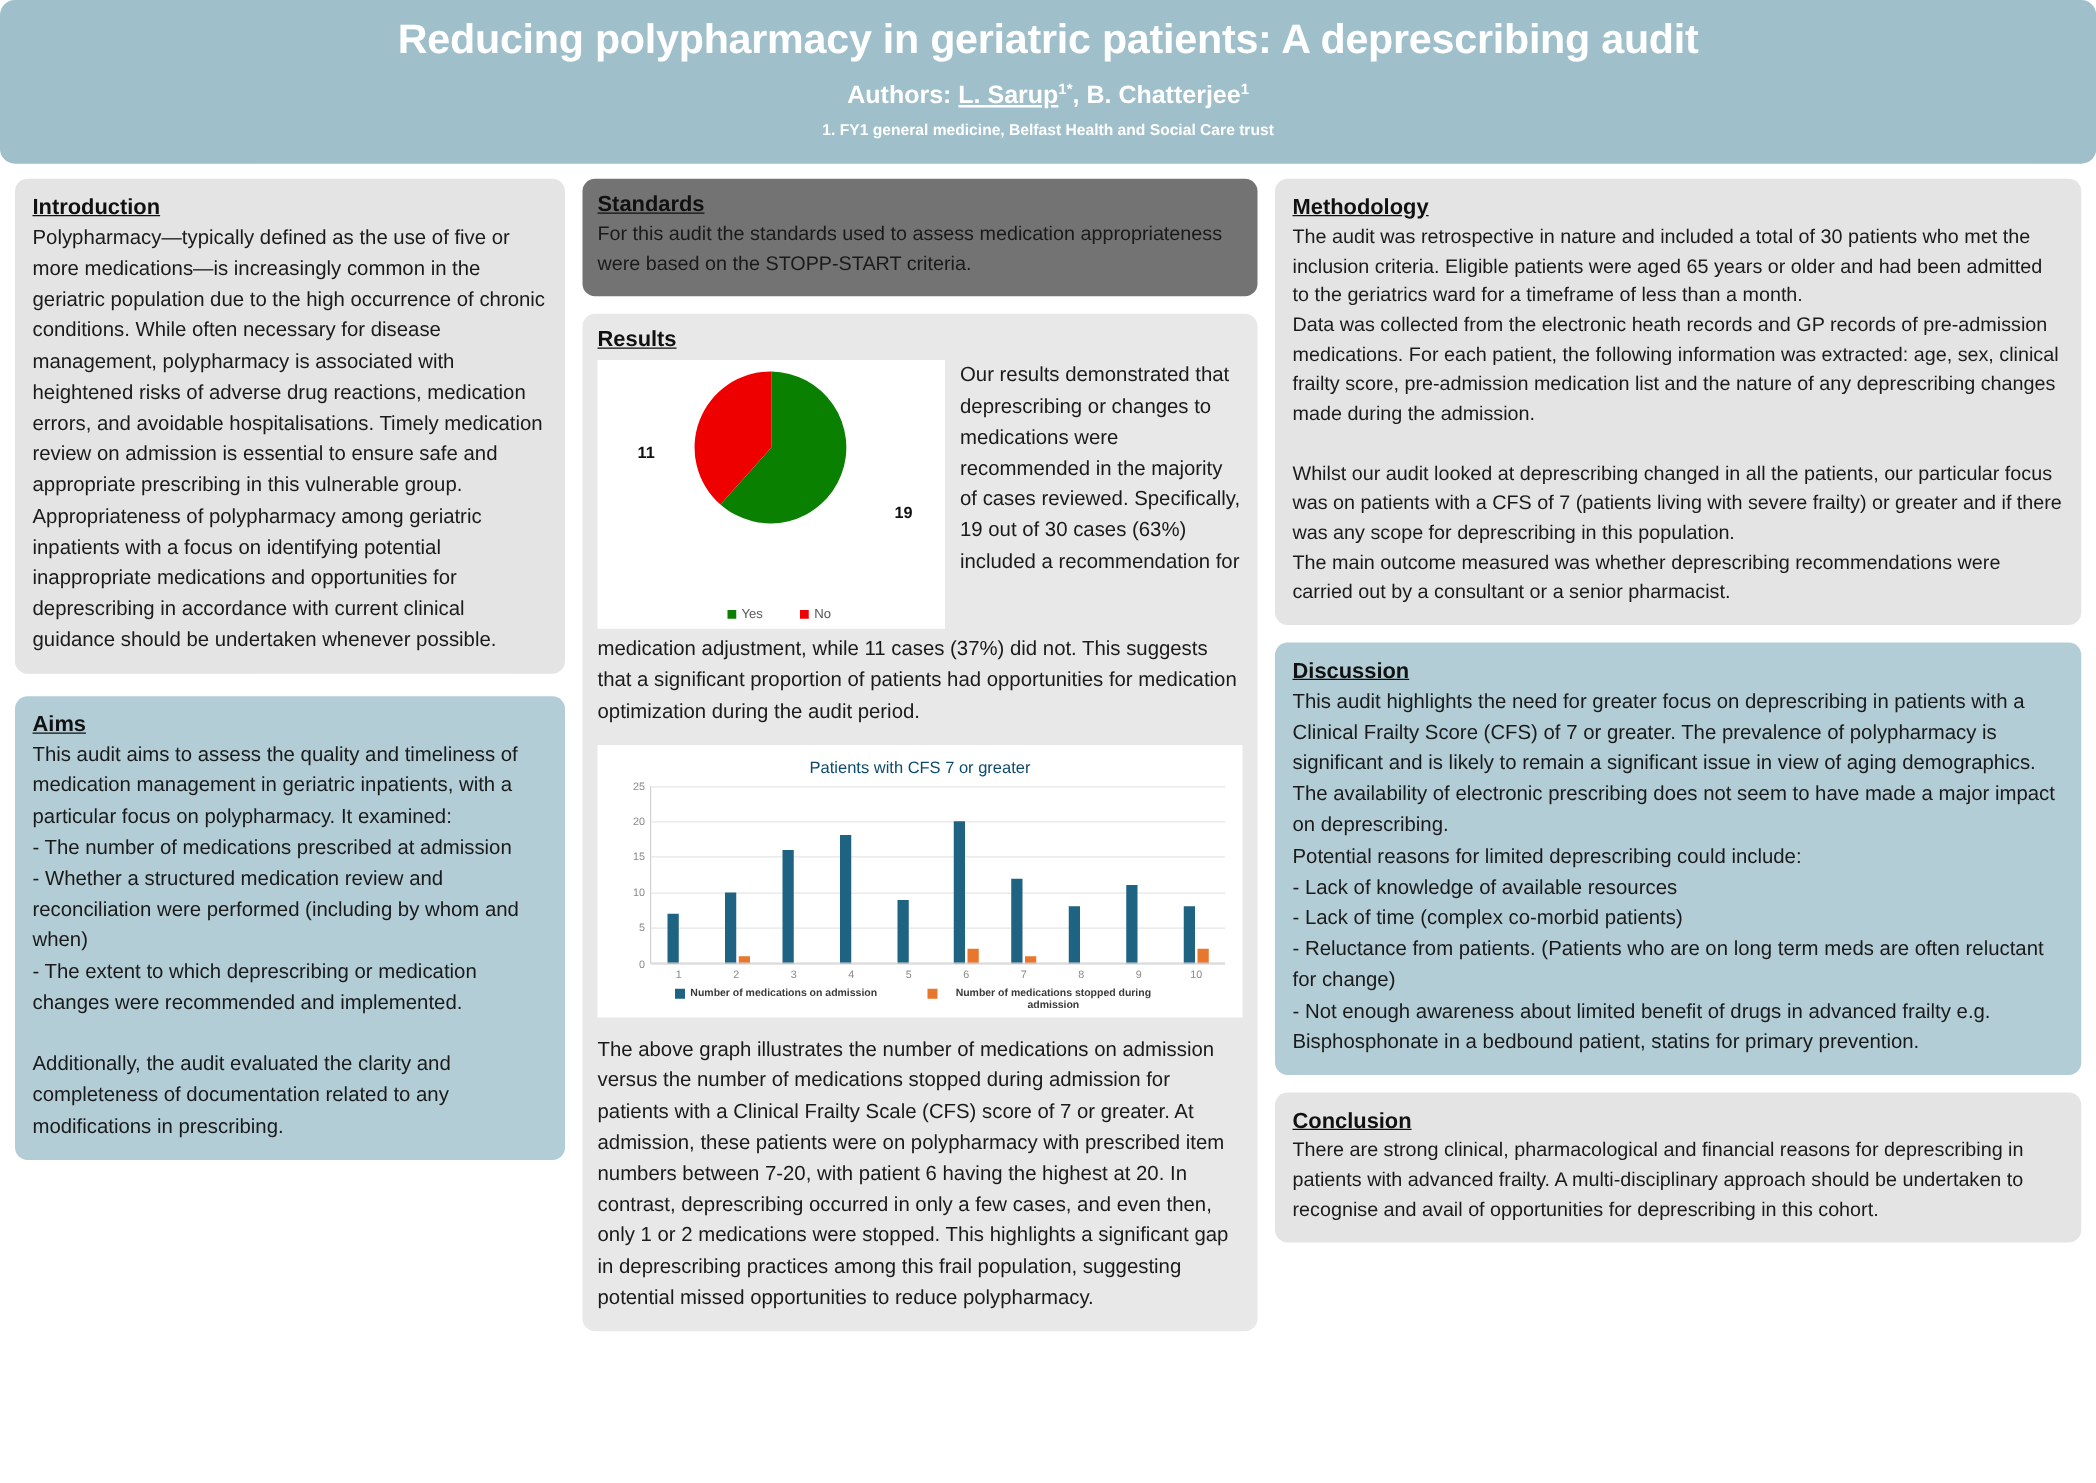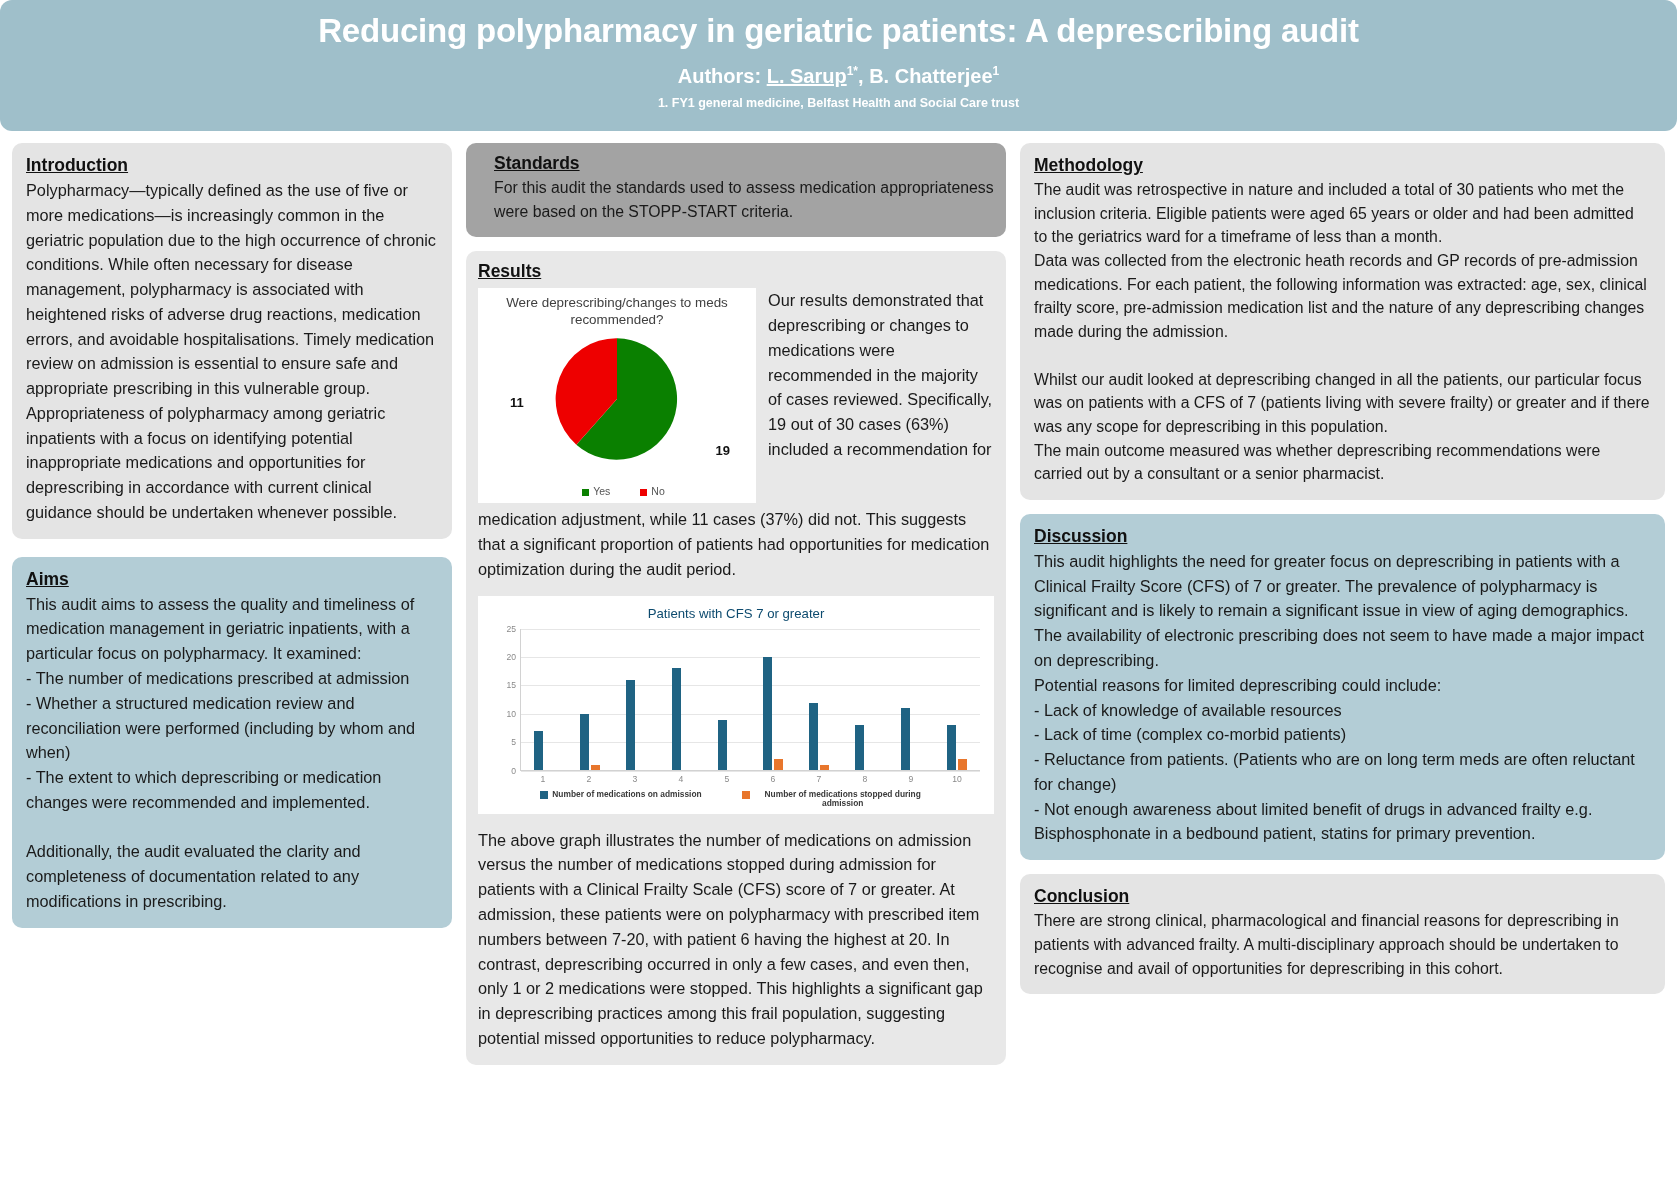--- a/index.html
+++ b/index.html
@@ -59,22 +59,22 @@
     margin: 0 0 2px 0; color: #111;
   }
   .body-text {
     font-size: 16.3px; line-height: 1.52; color: #1a1a1a;
     white-space: pre-line; margin: 0;
   }
   .body-text.small { font-size: 15.8px; line-height: 1.5; }
   .gap14 { height: 14px; }
   .gap18 { height: 18px; }
   .standards-box {
-    background: #a3a3a3;
-    padding: 10px 12px 14px 28px;
+    background: #737373;
+    padding: 10px 12px 14px 12px;
     border-radius: 10px;
   }
   .results-box {
     background: #e8e8e8;
     border-radius: 10px;
     padding: 10px 12px 14px 12px;
     margin-top: 14px;
   }
 
   
@@ -205,21 +205,20 @@
     <div class="standards-box">
       <div class="sec-title">Standards</div>
       <div class="body-text small">For this audit the standards used to assess medication appropriateness were based on the STOPP-START criteria.</div>
     </div>
 
     <div class="results-box">
       <div class="sec-title">Results</div>
 
       <div class="pie-row">
         <div class="pie-panel">
-          <div class="pie-caption">Were deprescribing/changes to meds recommended?</div>
           <div class="pie-svg-holder">
             <svg width="132" height="132" viewBox="0 0 100 100">
 
               <path d="M50,50 L50,4 A46,46 0 1,1 19.2,84.6 Z" fill="#0a8000"></path>
               <path d="M50,50 L19.2,84.6 A46,46 0 0,1 50,4 Z" fill="#ee0000"></path>
             </svg>
             <span class="pie-label left">11</span>
             <span class="pie-label right">19</span>
           </div>
           <div class="pie-legend">

